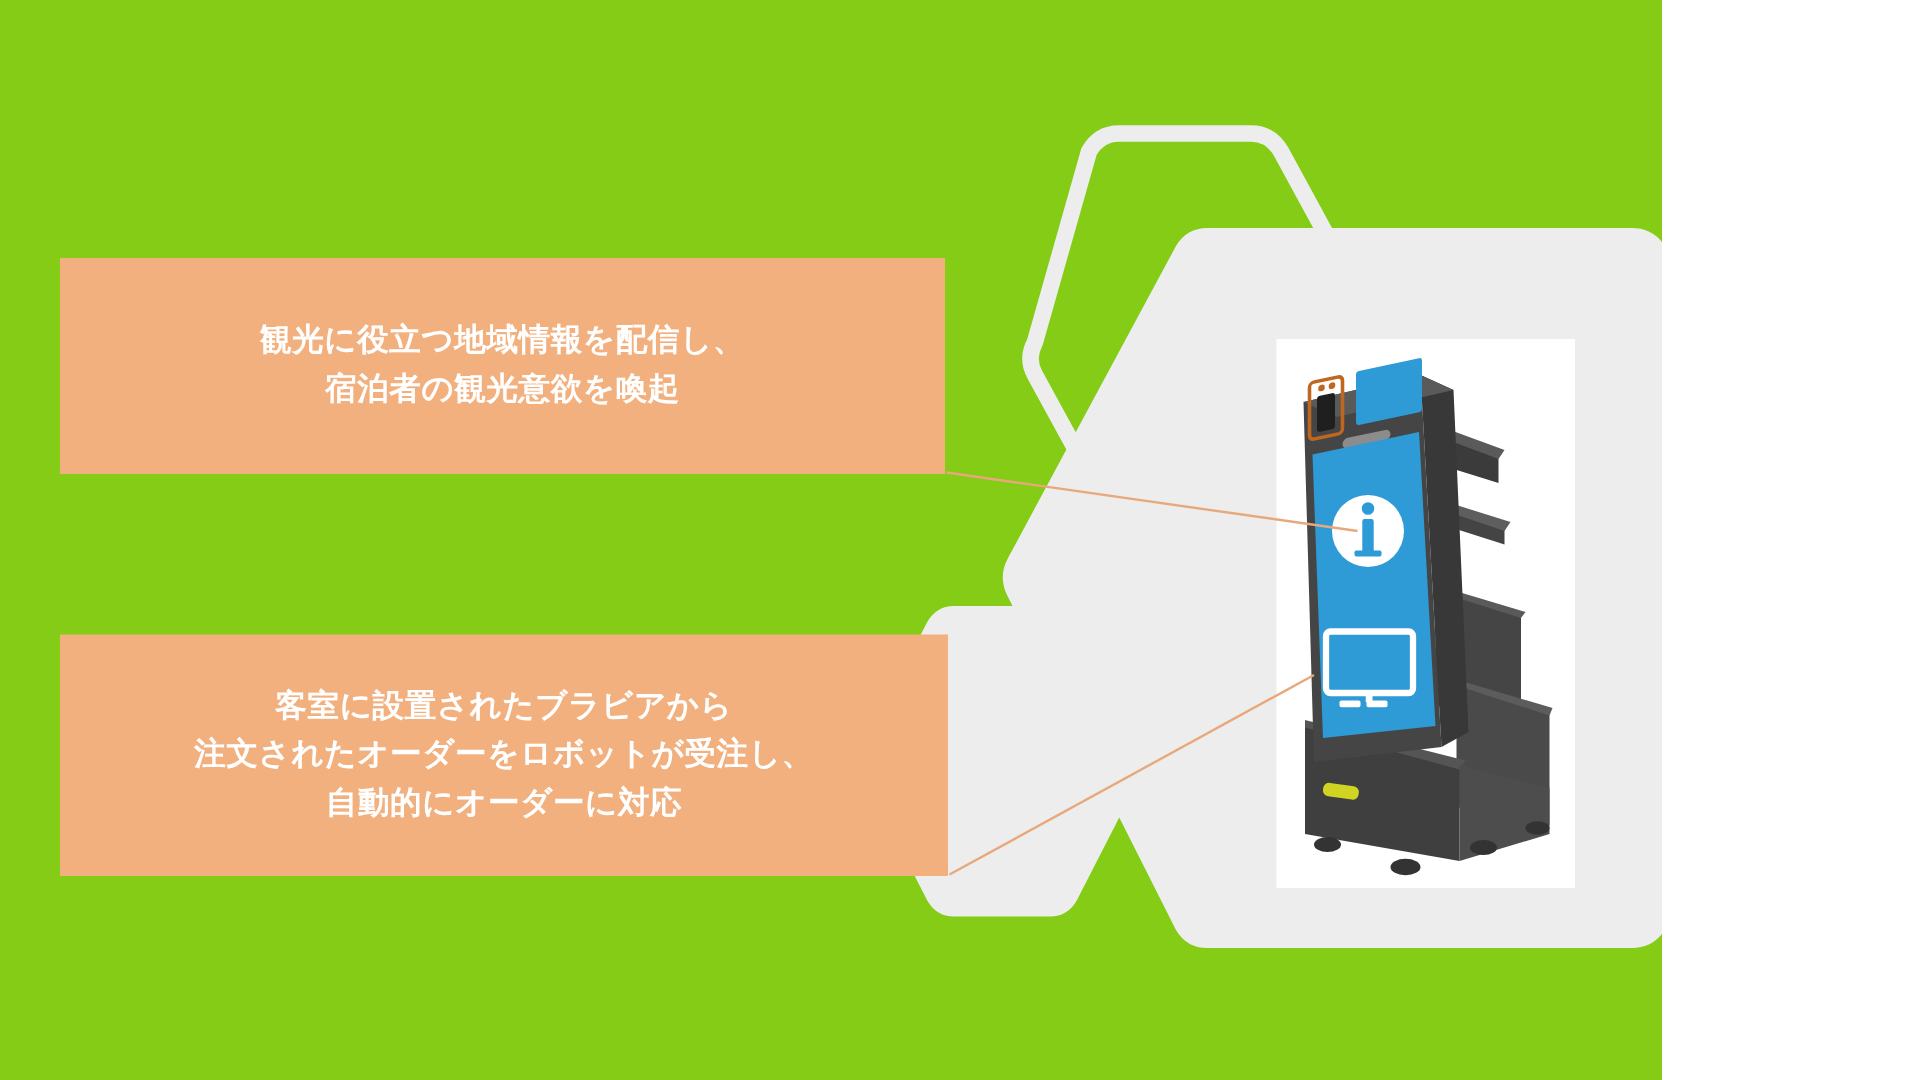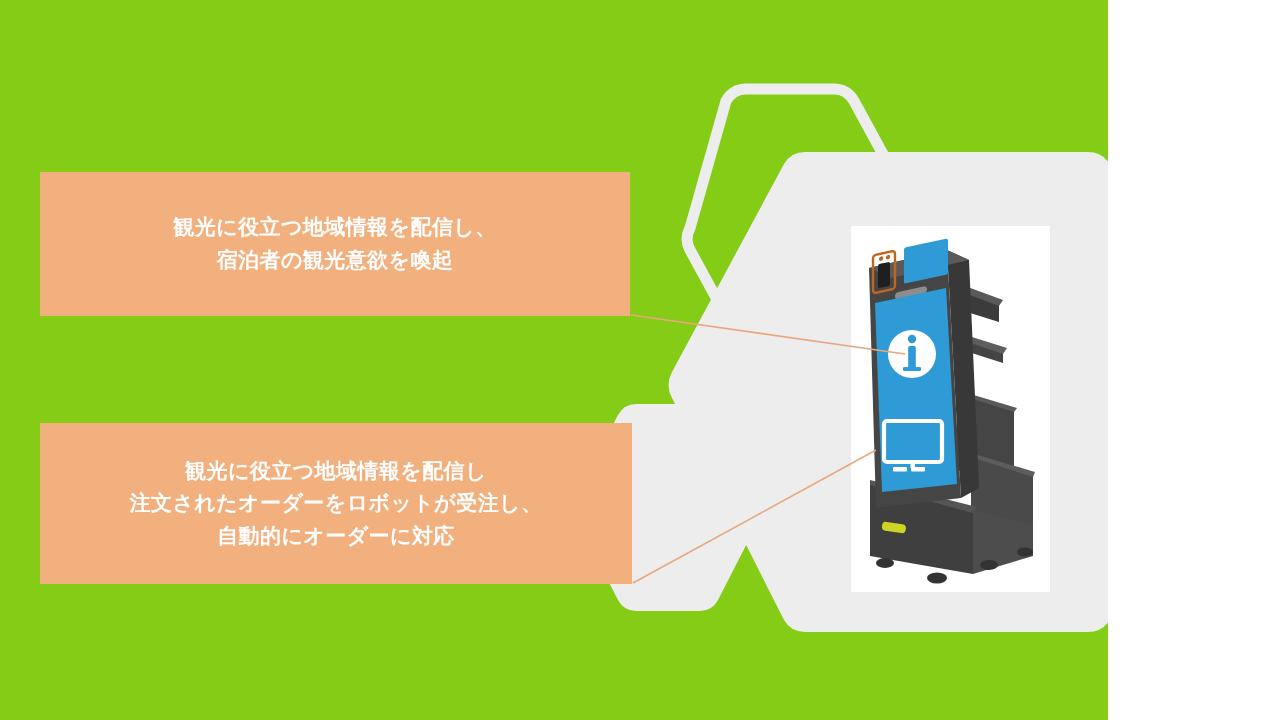--- a/index.html
+++ b/index.html
@@ -204,18 +204,18 @@
     <line x1="631" y1="315" x2="905" y2="354" stroke="#e8a87c" stroke-width="1.6"></line>
     <line x1="633" y1="583" x2="876" y2="450" stroke="#e8a87c" stroke-width="1.6"></line>
   </svg>
 
   <div id="callout-1" class="callout">
     <div class="callout-text">観光に役立つ地域情報を配信し、
 宿泊者の観光意欲を喚起</div>
   </div>
 
   <div id="callout-2" class="callout">
-    <div class="callout-text">観光に役立つ地域情報を配信し
+    <div class="callout-text">客室に設置されたブラビアから
 注文されたオーダーをロボットが受注し、
 自動的にオーダーに対応</div>
   </div>
 
 </div>
 
 </body></html>

